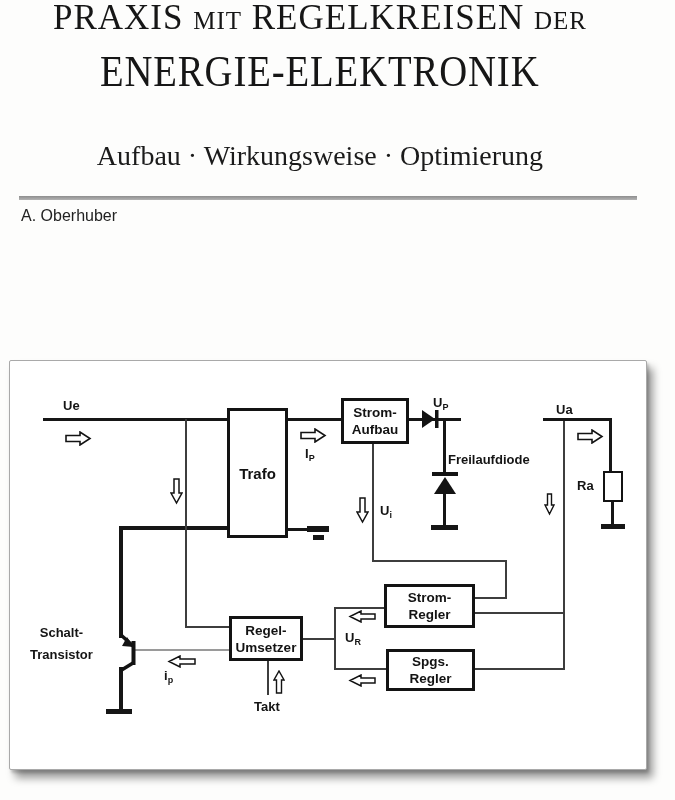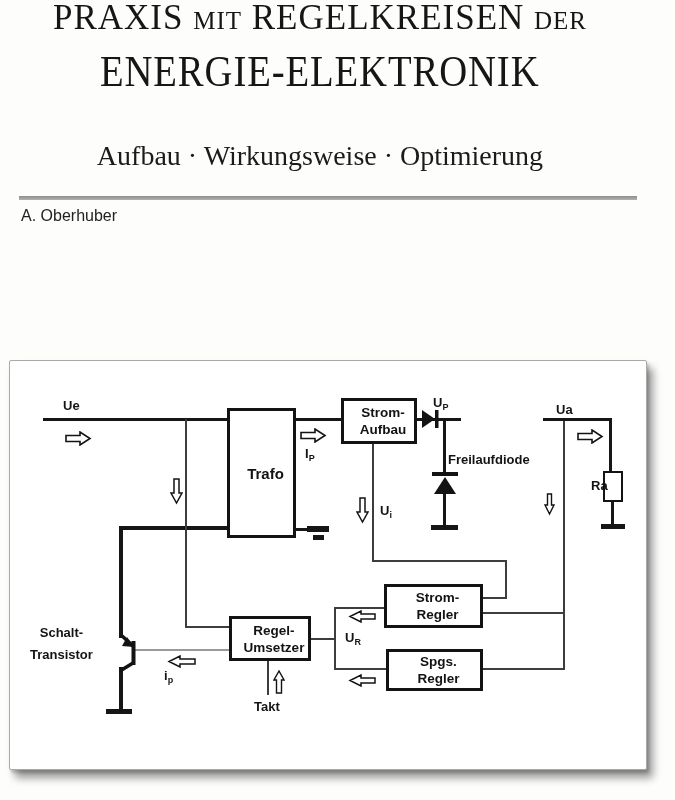--- a/index.html
+++ b/index.html
@@ -23,21 +23,21 @@
          box-shadow:6px 8px 8px rgba(0,0,0,.40),2px 3px 3px rgba(0,0,0,.18);}
   .ln,.lnt,.lng{position:absolute;}
   .ln{background:#161616;}          
   .lnt{background:#3d3d3d;}         
   .lng{background:#9a9a9a;}         
   .ar{position:absolute;}
   .lbl{position:absolute;font-weight:bold;font-size:13px;line-height:15px;color:#141414;white-space:nowrap;text-align:center;}
   .lbl sub{font-size:9px;font-weight:bold;vertical-align:-3px;}
   .blk{position:absolute;border:3px solid #131313;background:#fff;display:flex;flex-direction:column;
        align-items:center;justify-content:center;font-weight:bold;font-size:13.5px;line-height:17px;
-       color:#131313;text-align:center;padding-left:8px;}
+       color:#131313;text-align:center;}
   .res{position:absolute;border:2px solid #131313;background:#fff;}
 </style>
 </head>
 <body>
 
 <div class="page">
 
   <div class="t1"><span class="big">PRAXIS</span> <span class="sm">MIT</span> <span class="big">REGELKREISEN</span> <span class="sm">DER</span></div>
 
   <div class="t2wrap">
@@ -149,21 +149,21 @@
     </svg>
     <svg class="ar" style="left:263px;top:309px" width="12" height="25" viewBox="0 0 12 25">
       <polygon points="3.5,23 8.5,23 8.5,10 11,10 6,1 1,10 3.5,10" fill="#fff" stroke="#131313" stroke-width="1.4"></polygon>
     </svg>
 
     <div class="lbl" style="left:53px;top:37px"><span>Ue</span></div>
     <div class="lbl" style="left:295px;top:85px"><span>I</span><sub>P</sub></div>
     <div class="lbl" style="left:423px;top:34px"><span>U</span><sub>P</sub></div>
     <div class="lbl" style="left:546px;top:41px"><span>Ua</span></div>
     <div class="lbl" style="left:438px;top:91px"><span>Freilaufdiode</span></div>
-    <div class="lbl" style="left:581px;top:117px"><span>Ra</span></div>
+    <div class="lbl" style="left:567px;top:117px"><span>Ra</span></div>
     <div class="lbl" style="left:370px;top:142px"><span>U</span><sub>i</sub></div>
     <div class="lbl" style="left:335px;top:269px"><span>U</span><sub>R</sub></div>
     <div class="lbl" style="left:20px;top:261px;line-height:22px">
       <div>Schalt-</div>
       <div>Transistor</div>
     </div>
     <div class="lbl" style="left:154px;top:307px"><span>i</span><sub>p</sub></div>
     <div class="lbl" style="left:244px;top:338px"><span>Takt</span></div>
 
   </div>

